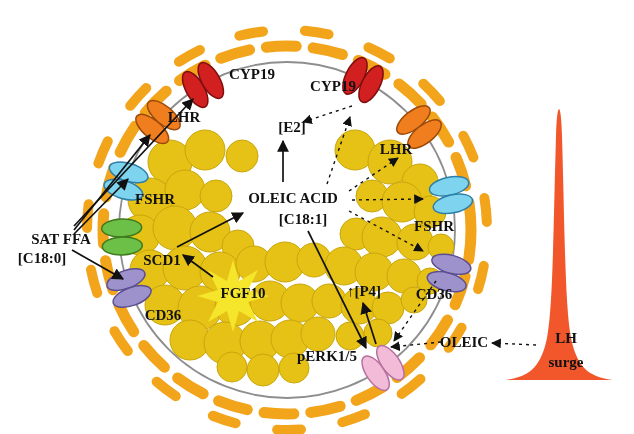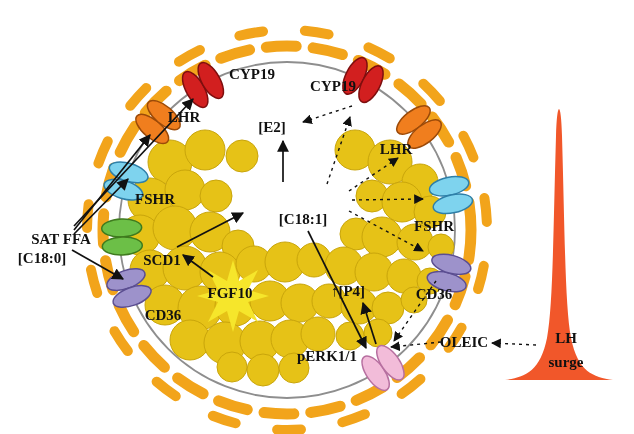--- a/index.html
+++ b/index.html
@@ -166,22 +166,23 @@
   <div class="lbl" style="left:42px;top:258px">[C18:0]</div>
   <div class="lbl" style="left:252px;top:74px">CYP19</div>
   <div class="lbl" style="left:184px;top:117px">LHR</div>
   <div class="lbl" style="left:155px;top:199px">FSHR</div>
   <div class="lbl" style="left:162px;top:260px">SCD1</div>
   <div class="lbl" style="left:163px;top:315px">CD36</div>
   <div class="lbl" style="left:333px;top:86px">CYP19</div>
   <div class="lbl" style="left:396px;top:149px">LHR</div>
   <div class="lbl" style="left:434px;top:226px">FSHR</div>
   <div class="lbl" style="left:434px;top:294px">CD36</div>
-  <div class="lbl" style="left:327px;top:356px">pERK1/1</div>
-  <div class="lbl" style="left:272px;top:127px">[E2]</div>
+  <div class="lbl" style="left:327px;top:356px">pERK1/5</div>
+  <div class="lbl" style="left:292px;top:127px">[E2]</div>
+  <div class="lbl" style="left:293px;top:198px">OLEIC ACID</div>
   <div class="lbl" style="left:303px;top:219px">[C18:1]</div>
-  <div class="lbl" style="left:348px;top:291px">↑[P4]</div>
-  <div class="lbl" style="left:230px;top:293px">FGF10</div>
+  <div class="lbl" style="left:364px;top:291px">↑[P4]</div>
+  <div class="lbl" style="left:243px;top:293px">FGF10</div>
   <div class="lbl" style="left:464px;top:342px">OLEIC</div>
   <div class="lbl" style="left:566px;top:338px">LH</div>
   <div class="lbl" style="left:566px;top:362px">surge</div>
 
 </div>
 
 </body></html>

